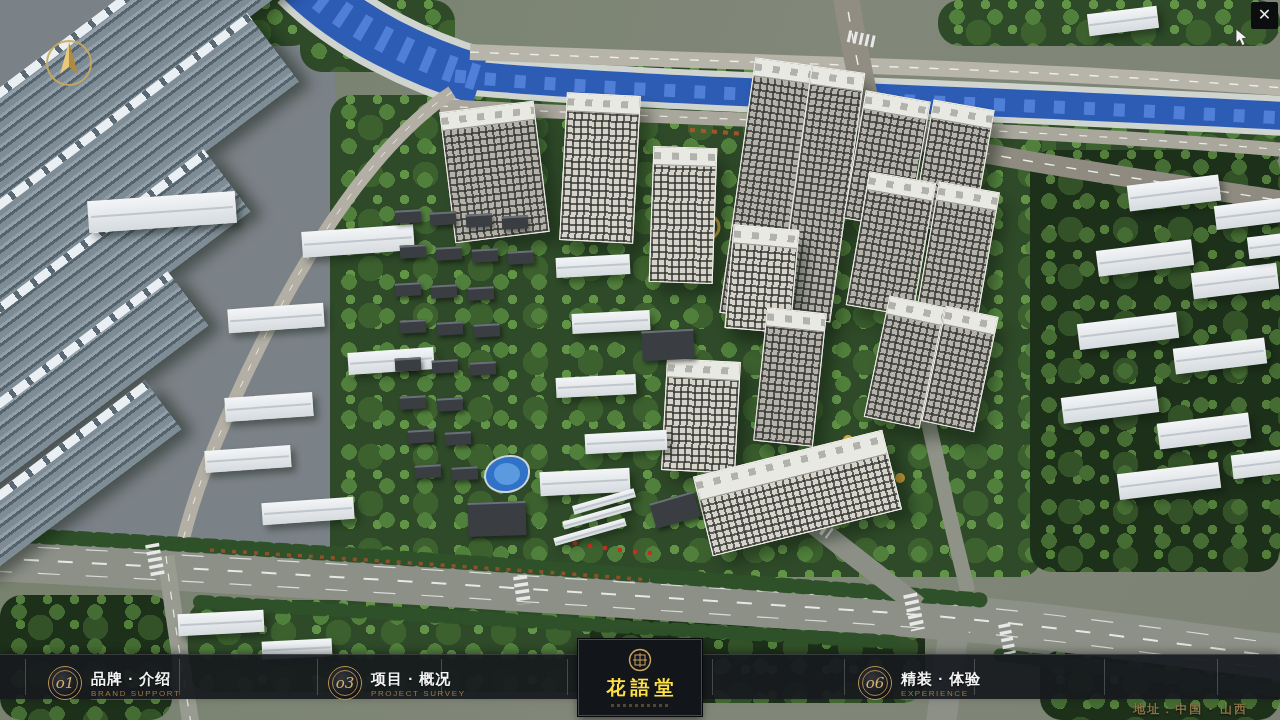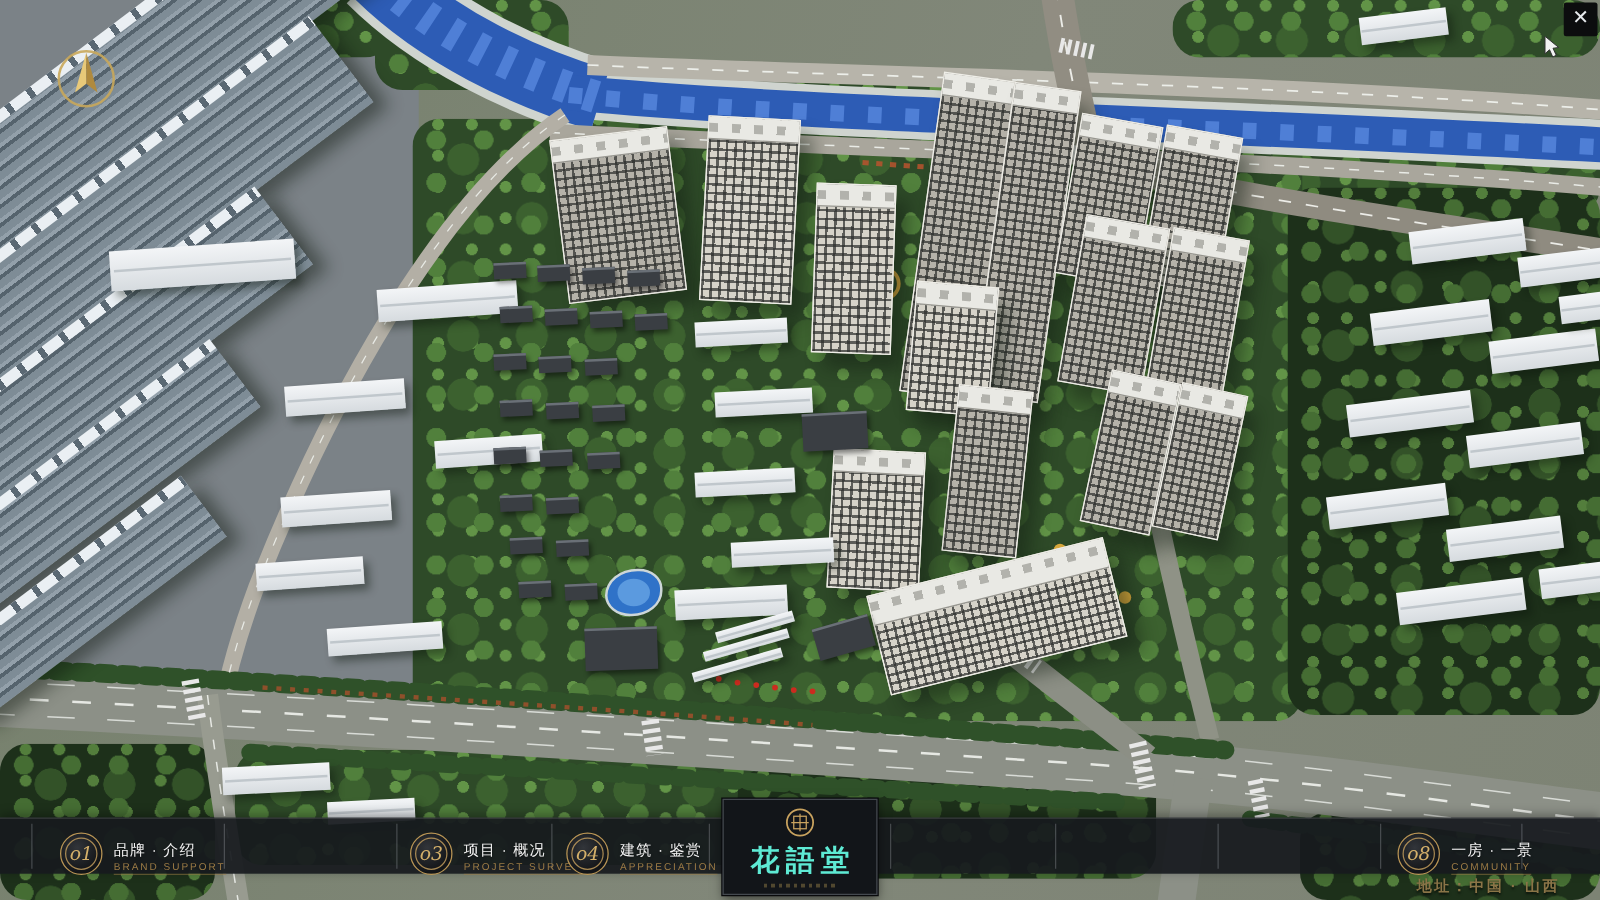--- a/index.html
+++ b/index.html
@@ -61,29 +61,29 @@
     background:rgba(23,26,30,.93);border-top:1px solid rgba(255,255,255,.14);
     box-shadow:0 -2px 8px rgba(0,0,0,.35);}
   .sep{position:absolute;top:4px;bottom:4px;width:1px;background:rgba(190,195,200,.28);}
   .nav-item{position:absolute;top:0;height:45px;display:flex;align-items:flex-end;gap:9px;cursor:pointer;}
   .badge{width:34px;height:34px;border-radius:50%;flex:0 0 34px;
     border:1px solid #b99555;background:radial-gradient(circle at 40% 35%,#32353a,#121417 70%);
     position:relative;display:flex;align-items:center;justify-content:center;}
   .badge::before{content:"";position:absolute;inset:3px;border-radius:50%;border:1px solid rgba(201,163,95,.8);}
   .badge span{font-family:"DejaVu Serif",serif;font-style:italic;font-size:15px;color:#d4b06a;}
   .labels{display:flex;flex-direction:column;line-height:1;}
-  .cn{font-size:12px;font-weight:normal;color:#f4f4f4;letter-spacing:1px;white-space:nowrap;
+  .cn{font-size:15px;font-weight:bold;color:#f4f4f4;letter-spacing:1px;white-space:nowrap;
     text-shadow:0 1px 2px rgba(0,0,0,.6);}
   .en{margin-top:4px;font-size:8px;color:#9c7b45;letter-spacing:1.6px;white-space:nowrap;
     border-bottom:1px solid rgba(156,123,69,.5);padding-bottom:1px;align-self:flex-start;}
 
   #logo-panel{left:578px;top:639px;width:124px;height:77px;z-index:11;background:#121519;
     border:1px solid #44494f;box-shadow:0 0 0 1px #090a0c,0 3px 8px rgba(0,0,0,.5);
     display:flex;flex-direction:column;align-items:center;justify-content:center;gap:3px;cursor:pointer;}
-  #logo-title{font-family:Liberation Mono, monospace;font-weight:bold;font-size:23px;color:#5eead4;
+  #logo-title{font-family:Liberation Mono, monospace;font-weight:bold;font-size:19px;color:#fde047;
     letter-spacing:5px;text-indent:5px;}
   #logo-tagline{width:58px;height:3px;opacity:.5;
     background:repeating-linear-gradient(90deg,#8f7a45 0 3px,transparent 3px 6px);}
 
   #address{right:32px;top:701px;z-index:10;font-size:12px;font-weight:bold;color:#8a7447;
     letter-spacing:2px;text-shadow:0 1px 2px rgba(0,0,0,.7);}
 </style>
 </head>
 <body>
 
@@ -323,36 +323,27 @@
     </div>
     <div class="nav-item" style="left:318px;width:123px;padding-left:10px;">
       <div class="badge">
           <span>o3</span>
         </div>
       <div class="labels">
           <div class="cn">项目 · 概况</div>
       <div class="en">PROJECT SURVEY</div>
         </div>
     </div>
-    <div class="nav-item" style="left:442px;width:125px;padding-left:11px;">
+    <div class="nav-item" style="left:845px;width:129px;padding-left:13px;">
       <div class="badge">
-          <span>o4</span>
+          <span>o6</span>
         </div>
       <div class="labels">
-          <div class="cn">建筑 · 鉴赏</div>
-      <div class="en">APPRECIATION</div>
-        </div>
-    </div>
-    <div class="nav-item" style="left:1105px;width:112px;padding-left:13px;">
-      <div class="badge">
-          <span>o8</span>
-        </div>
-      <div class="labels">
-          <div class="cn">一房 · 一景</div>
-      <div class="en">COMMUNITY</div>
+          <div class="cn">精装 · 体验</div>
+      <div class="en">EXPERIENCE</div>
         </div>
     </div>
   </div>
 
   <div id="logo-panel" class="abs">
     <svg width="24" height="24" viewBox="0 0 24 24">
       <circle cx="12" cy="12" r="10.5" stroke="#c9a35f" stroke-width="1.4" fill="none"></circle>
       <rect x="7" y="7" width="10" height="10" stroke="#c9a35f" stroke-width="1" fill="none"></rect>
       <line x1="12" y1="5" x2="12" y2="19" stroke="#c9a35f" stroke-width="1"></line>
       <line x1="5" y1="12" x2="19" y2="12" stroke="#c9a35f" stroke-width="1"></line>

